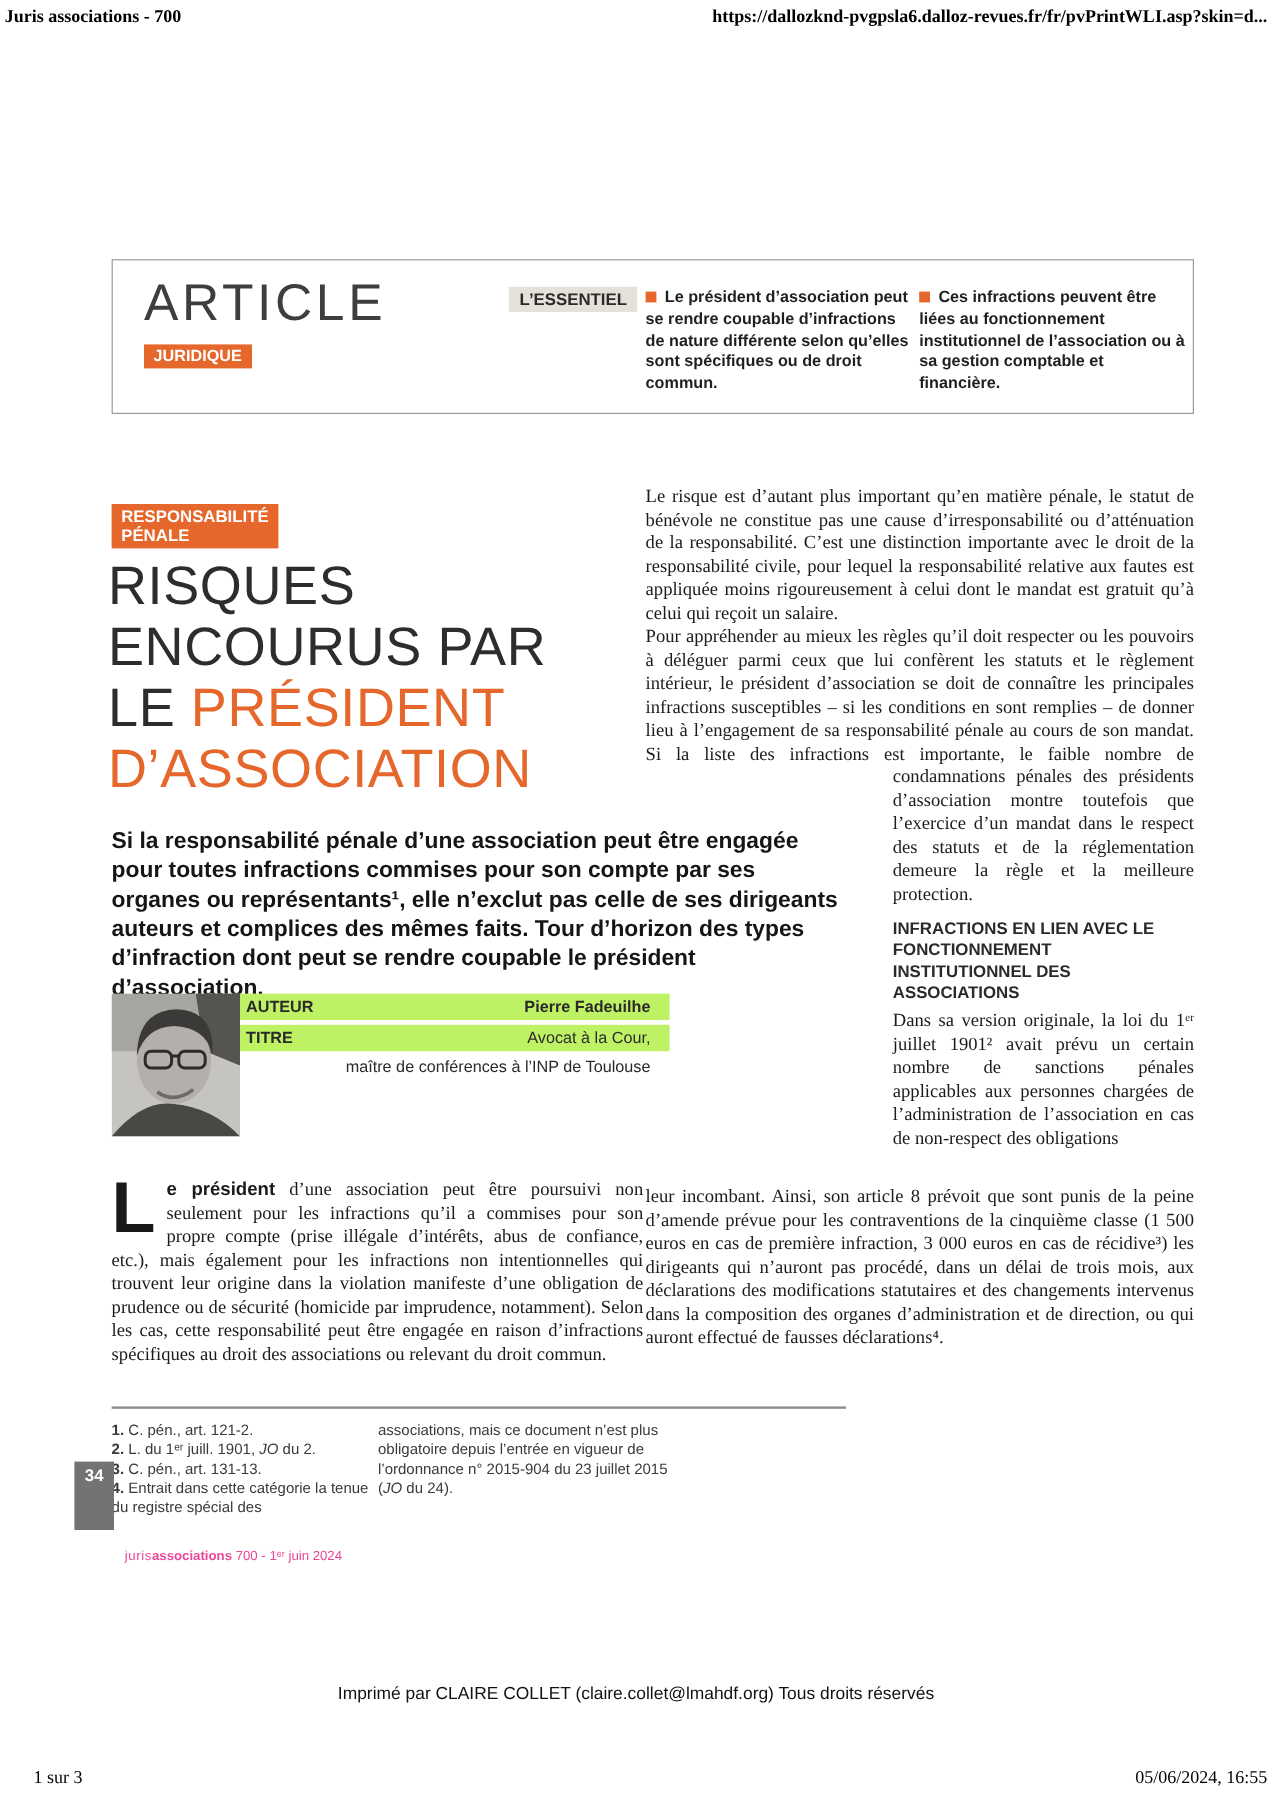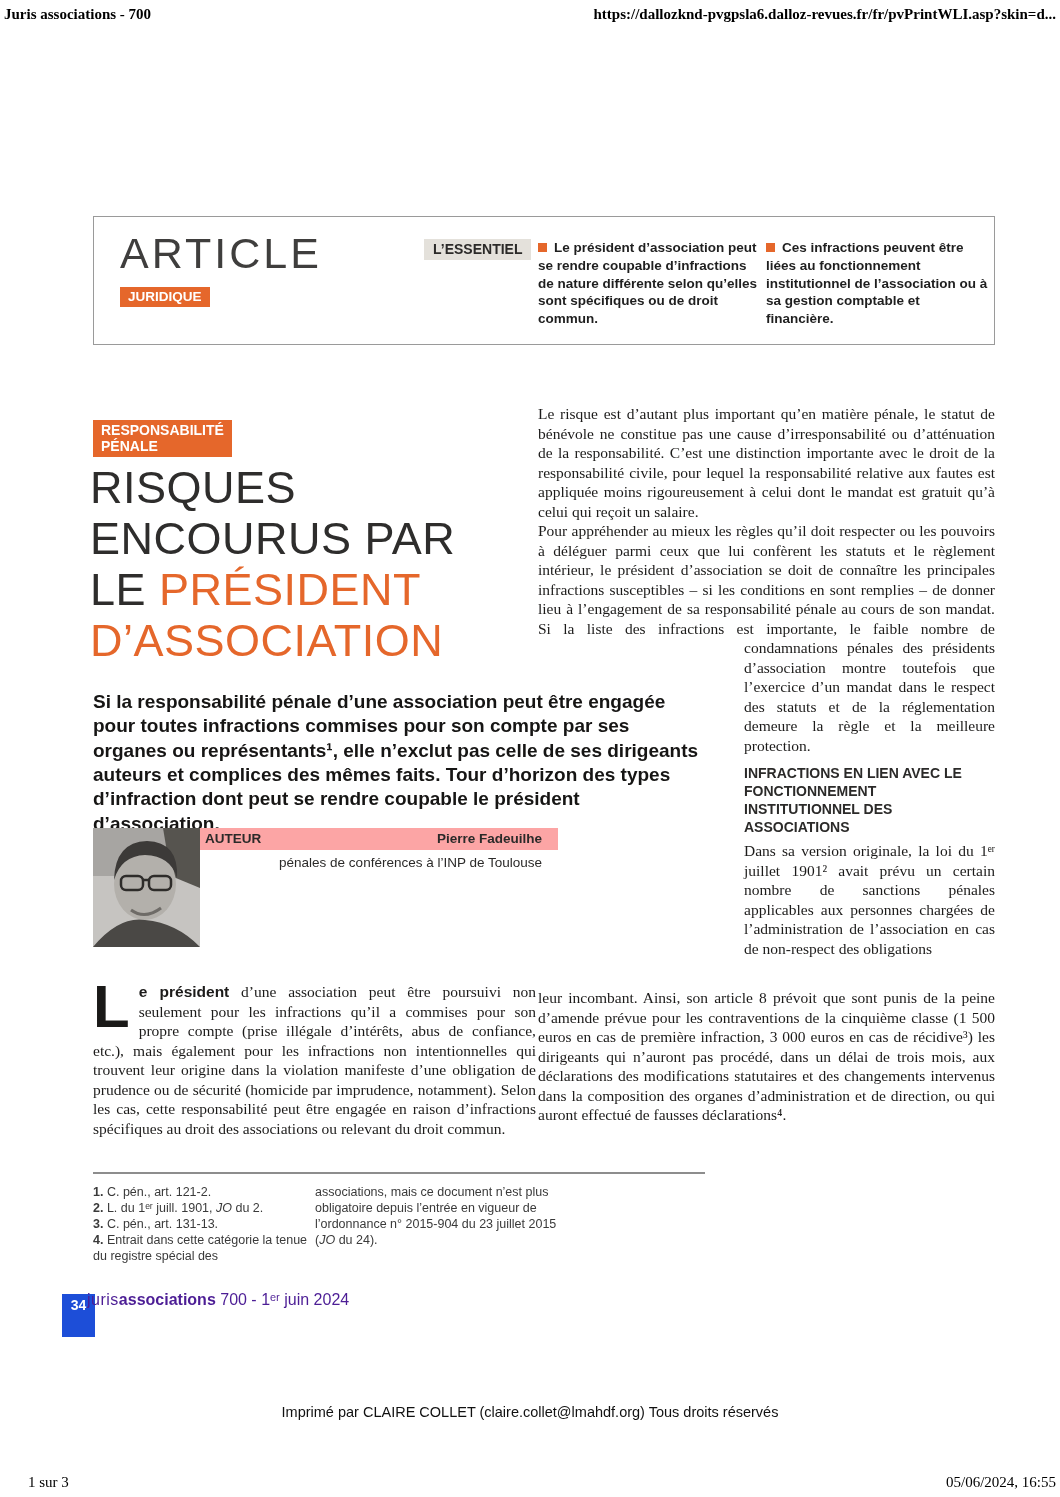--- a/index.html
+++ b/index.html
@@ -32,21 +32,21 @@
   
   .topic-badge { left:93px; top:420px; background:#e5672b; color:#fff; font-weight:700; font-size:14px; line-height:16px; padding:2px 8px 3px; }
   .title { left:90px; top:462px; font-size:45px; line-height:51px; font-weight:300; color:#2e2d2c; letter-spacing:0.5px; }
   .title .or { color:#e5672b; }
 
   .standfirst { left:93px; top:690px; width:615px; font-size:19px; line-height:1.28; font-weight:700; color:#161514; }
 
   
   .photo { left:93px; top:828px; width:107px; height:119px; }
   .author-rows { left:200px; top:828px; width:358px; font-size:13.5px; color:#2b2a29; }
-  .arow { display:flex; justify-content:space-between; background:#fca5a5; padding:3px 16px 4px 5px; margin-bottom:4px; }
+  .arow { display:flex; justify-content:space-between; background:#bef264; padding:3px 16px 4px 5px; margin-bottom:4px; }
   .arow .lbl { font-weight:700; }
   .aname { font-weight:700; }
   .arow3 { text-align:right; padding:1px 16px 0 5px; }
 
   
   .serif { font-family:"Liberation Serif","DejaVu Serif",serif; font-size:15.5px; line-height:19.5px; text-align:justify; color:#1c1b1a; }
   .lede { left:93px; top:982px; width:443px; }
   .dropcap { float:left; font-family:"Liberation Sans",sans-serif; font-weight:700; font-size:60px; line-height:46px; color:#1a1918; margin:2px 9px 0 0; }
   .lede-bold { font-family:"Liberation Sans",sans-serif; font-weight:700; font-size:15.5px; }
 
@@ -57,22 +57,22 @@
   .p-clear { clear:left; padding-top:2px; }
 
   
   .fn-rule { left:93px; top:1172px; width:612px; height:2px; background:#8d8d8d; }
   .fn { font-size:12.5px; line-height:16px; color:#3a3a3a; }
   .fn-col1 { left:93px; top:1184px; width:218px; }
   .fn-col2 { left:315px; top:1184px; width:245px; }
   .fn b { font-weight:700; } .fn i { font-style:italic; }
 
   
-  .pagenum { left:62px; top:1294px; width:33px; height:43px; background:#1d4ed8; color:#fff; font-weight:700; font-size:14px; text-align:center; padding-top:3px; }
-  .journal { left:87px; top:1291px; font-size:16px; color:#4c1d95; }
+  .pagenum { left:62px; top:1218px; width:33px; height:57px; background:#737373; color:#fff; font-weight:700; font-size:14px; text-align:center; padding-top:3px; }
+  .journal { left:104px; top:1291px; font-size:11px; color:#ec4899; }
   .j-light { font-weight:300; letter-spacing:0.5px; }
   .j-bold { font-weight:700; }
 </style>
 </head>
 <body>
 
 <div class="sheet">
 
   <div class="abs ph hdr-title">Juris associations - 700</div>
   <div class="abs ph hdr-url">https://dallozknd-pvgpsla6.dalloz-revues.fr/fr/pvPrintWLI.asp?skin=d...</div>
@@ -113,21 +113,25 @@
     <rect x="56" y="48" width="22" height="14" rx="5" fill="none" stroke="#2e2c2a" stroke-width="2.5"></rect>
     <line x1="50" y1="52" x2="56" y2="52" stroke="#2e2c2a" stroke-width="2.5"></line>
     <path d="M38 82 Q52 92 68 80" fill="none" stroke="#6e6b67" stroke-width="3"></path>
     <path d="M0 119 Q26 88 52 92 Q84 95 107 119 Z" fill="#4a4845"></path>
   </svg>
   <div class="abs author-rows">
     <div class="arow">
       <span class="lbl">AUTEUR</span>
       <span class="aname">Pierre Fadeuilhe</span>
     </div>
-    <div class="arow3">pénales de conférences à l’INP de Toulouse</div>
+    <div class="arow">
+      <span class="lbl">TITRE</span>
+      <span>Avocat à la Cour,</span>
+    </div>
+    <div class="arow3">maître de conférences à l’INP de Toulouse</div>
   </div>
 
   <div class="abs serif lede">
     <span class="dropcap">L</span><span class="lede-bold">e président</span><span> d’une association peut être poursuivi non seulement pour les infractions qu’il a commises pour son propre compte (prise illégale d’intérêts, abus de confiance, etc.), mais également pour les infractions non intentionnelles qui trouvent leur origine dans la violation manifeste d’une obligation de prudence ou de sécurité (homicide par imprudence, notamment). Selon les cas, cette responsabilité peut être engagée en raison d’infractions spécifiques au droit des associations ou relevant du droit commun.</span>
   </div>
 
   <div class="abs right-col">
     <p class="serif">Le risque est d’autant plus important qu’en matière pénale, le statut de bénévole ne constitue pas une cause d’irresponsabilité ou d’atténuation de la responsabilité. C’est une distinction importante avec le droit de la responsabilité civile, pour lequel la responsabilité relative aux fautes est appliquée moins rigoureusement à celui dont le mandat est gratuit qu’à celui qui reçoit un salaire.</p>
     <p class="serif">
       <span>Pour appréhender au mieux les règles qu’il doit respecter ou les pouvoirs à déléguer parmi ceux que lui confèrent les statuts et le règlement intérieur, le président d’association se doit de connaître les principales infractions susceptibles – si les conditions en sont remplies – de donner lieu à l’engagement de sa responsabilité pénale au cours de son mandat. Si la liste des infractions est importante, le faible nombre de condamnations pénales des présidents</span>

